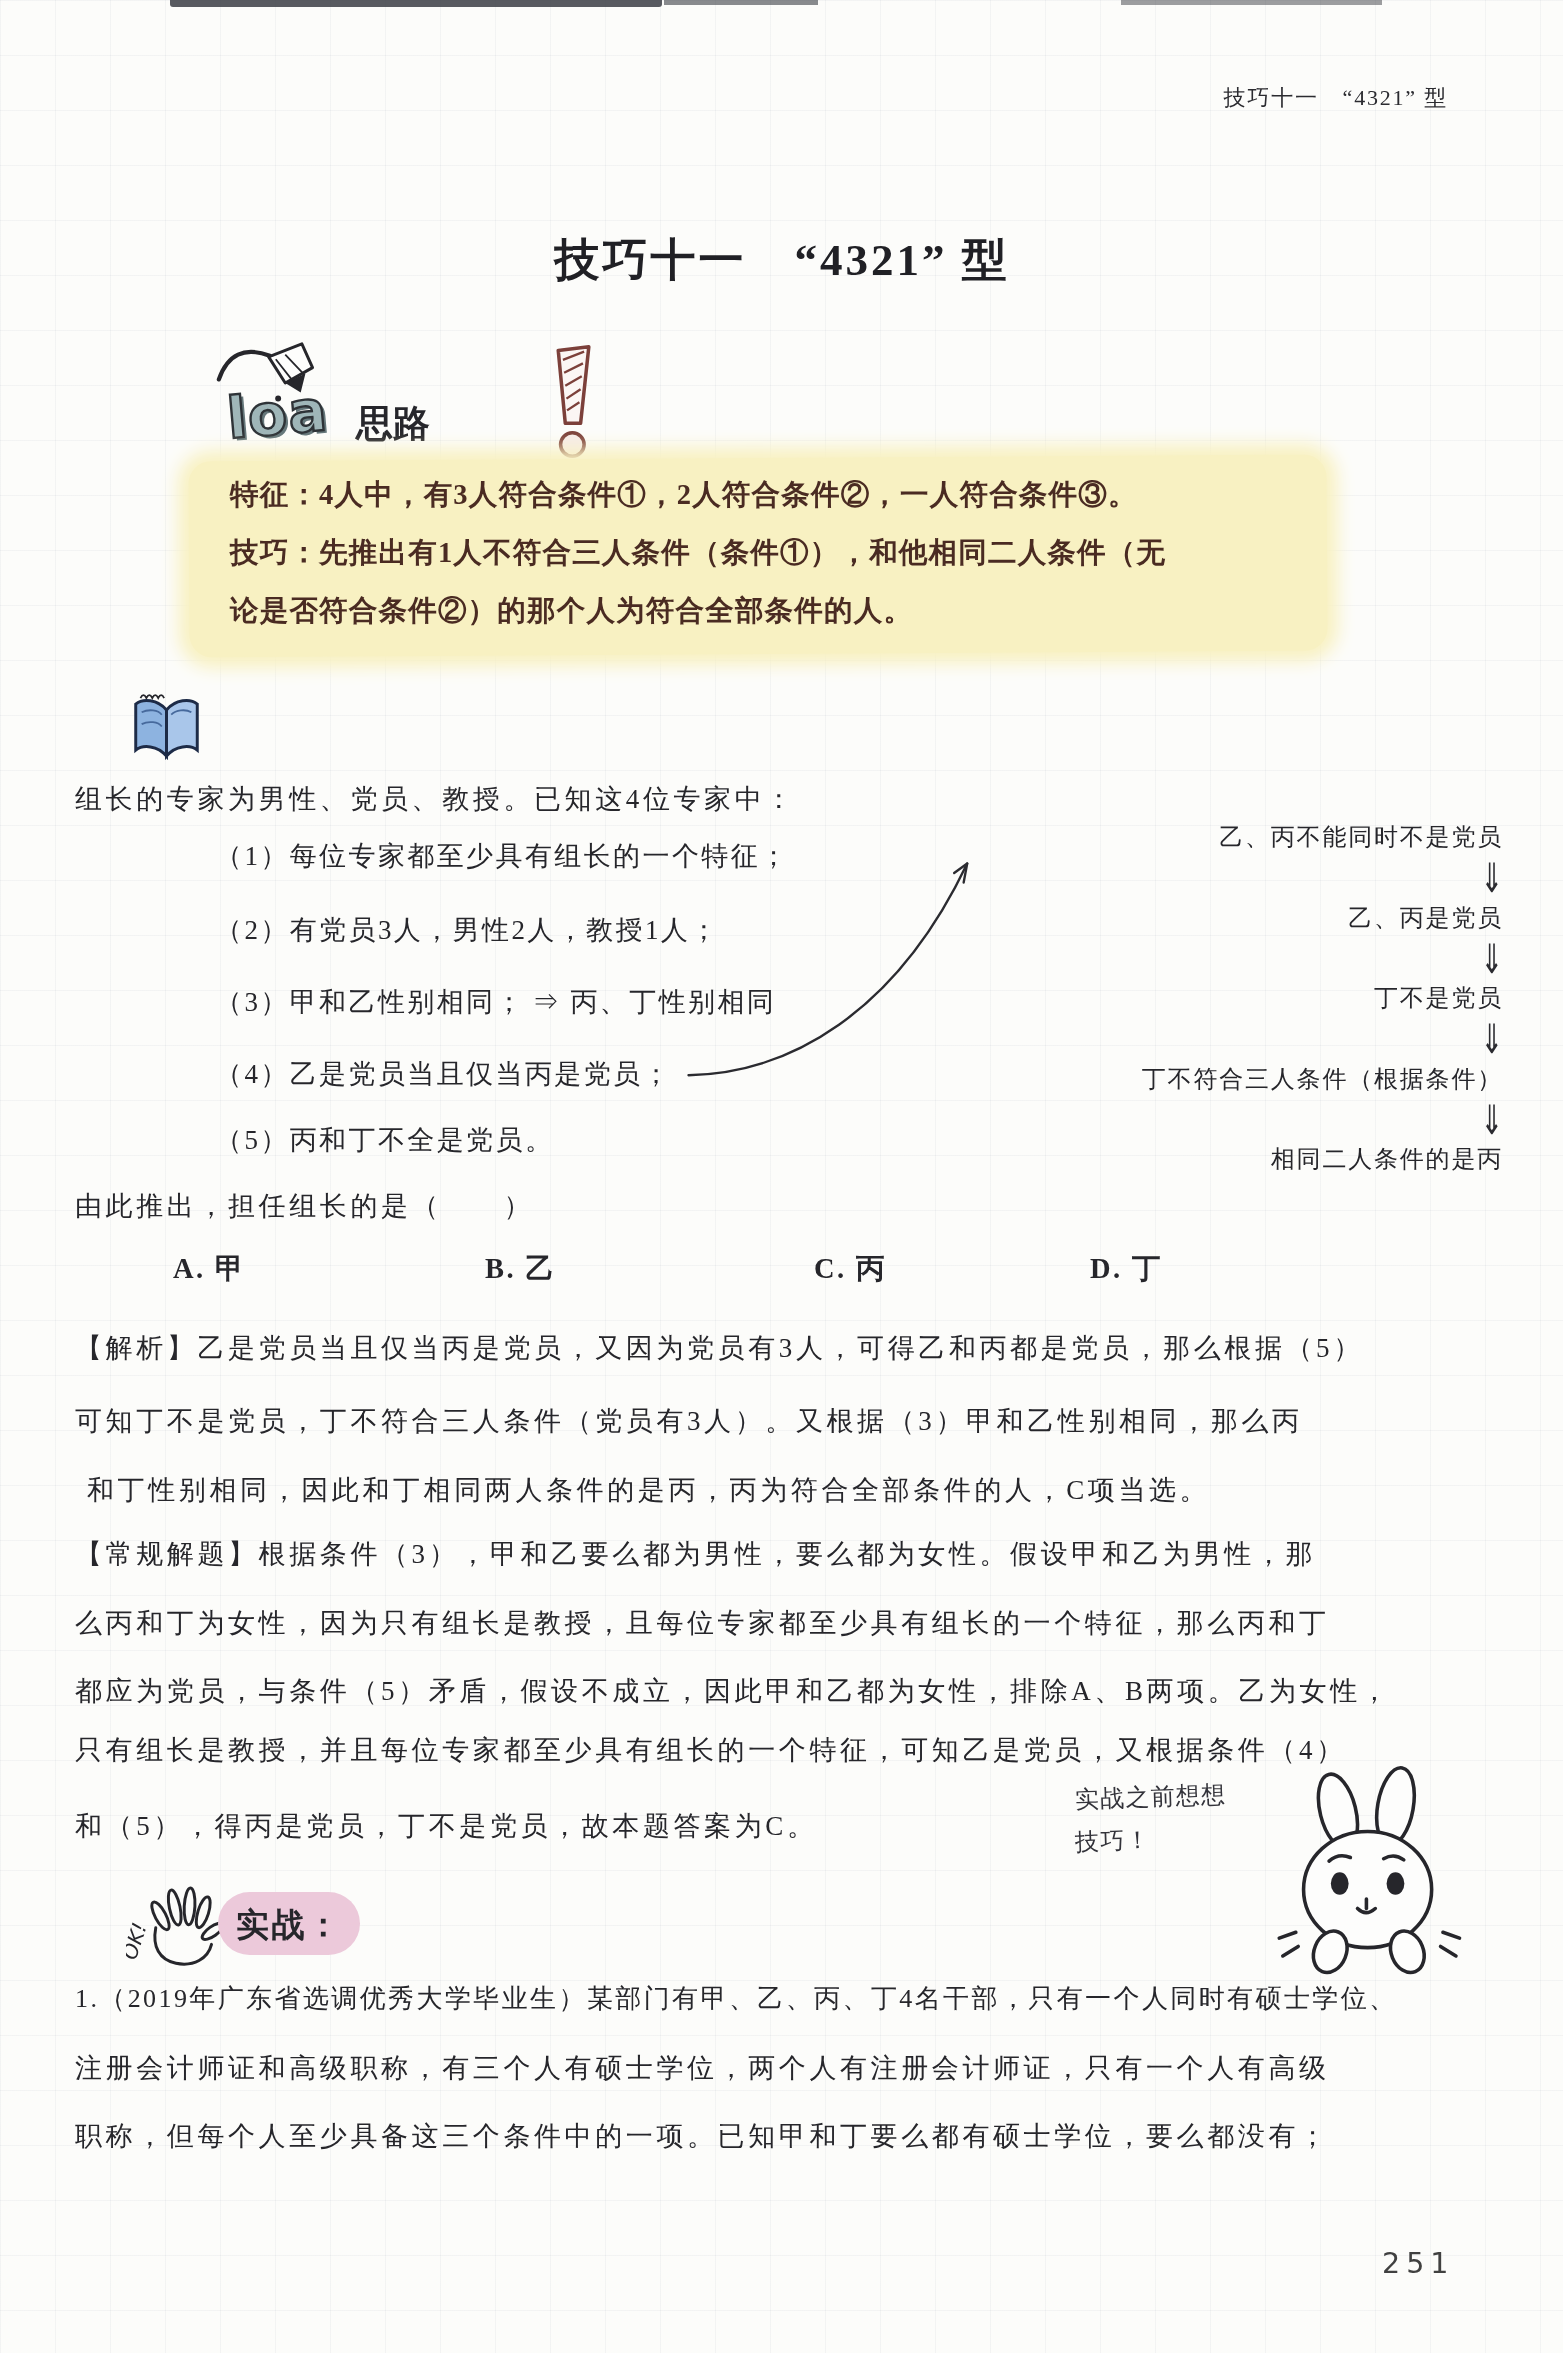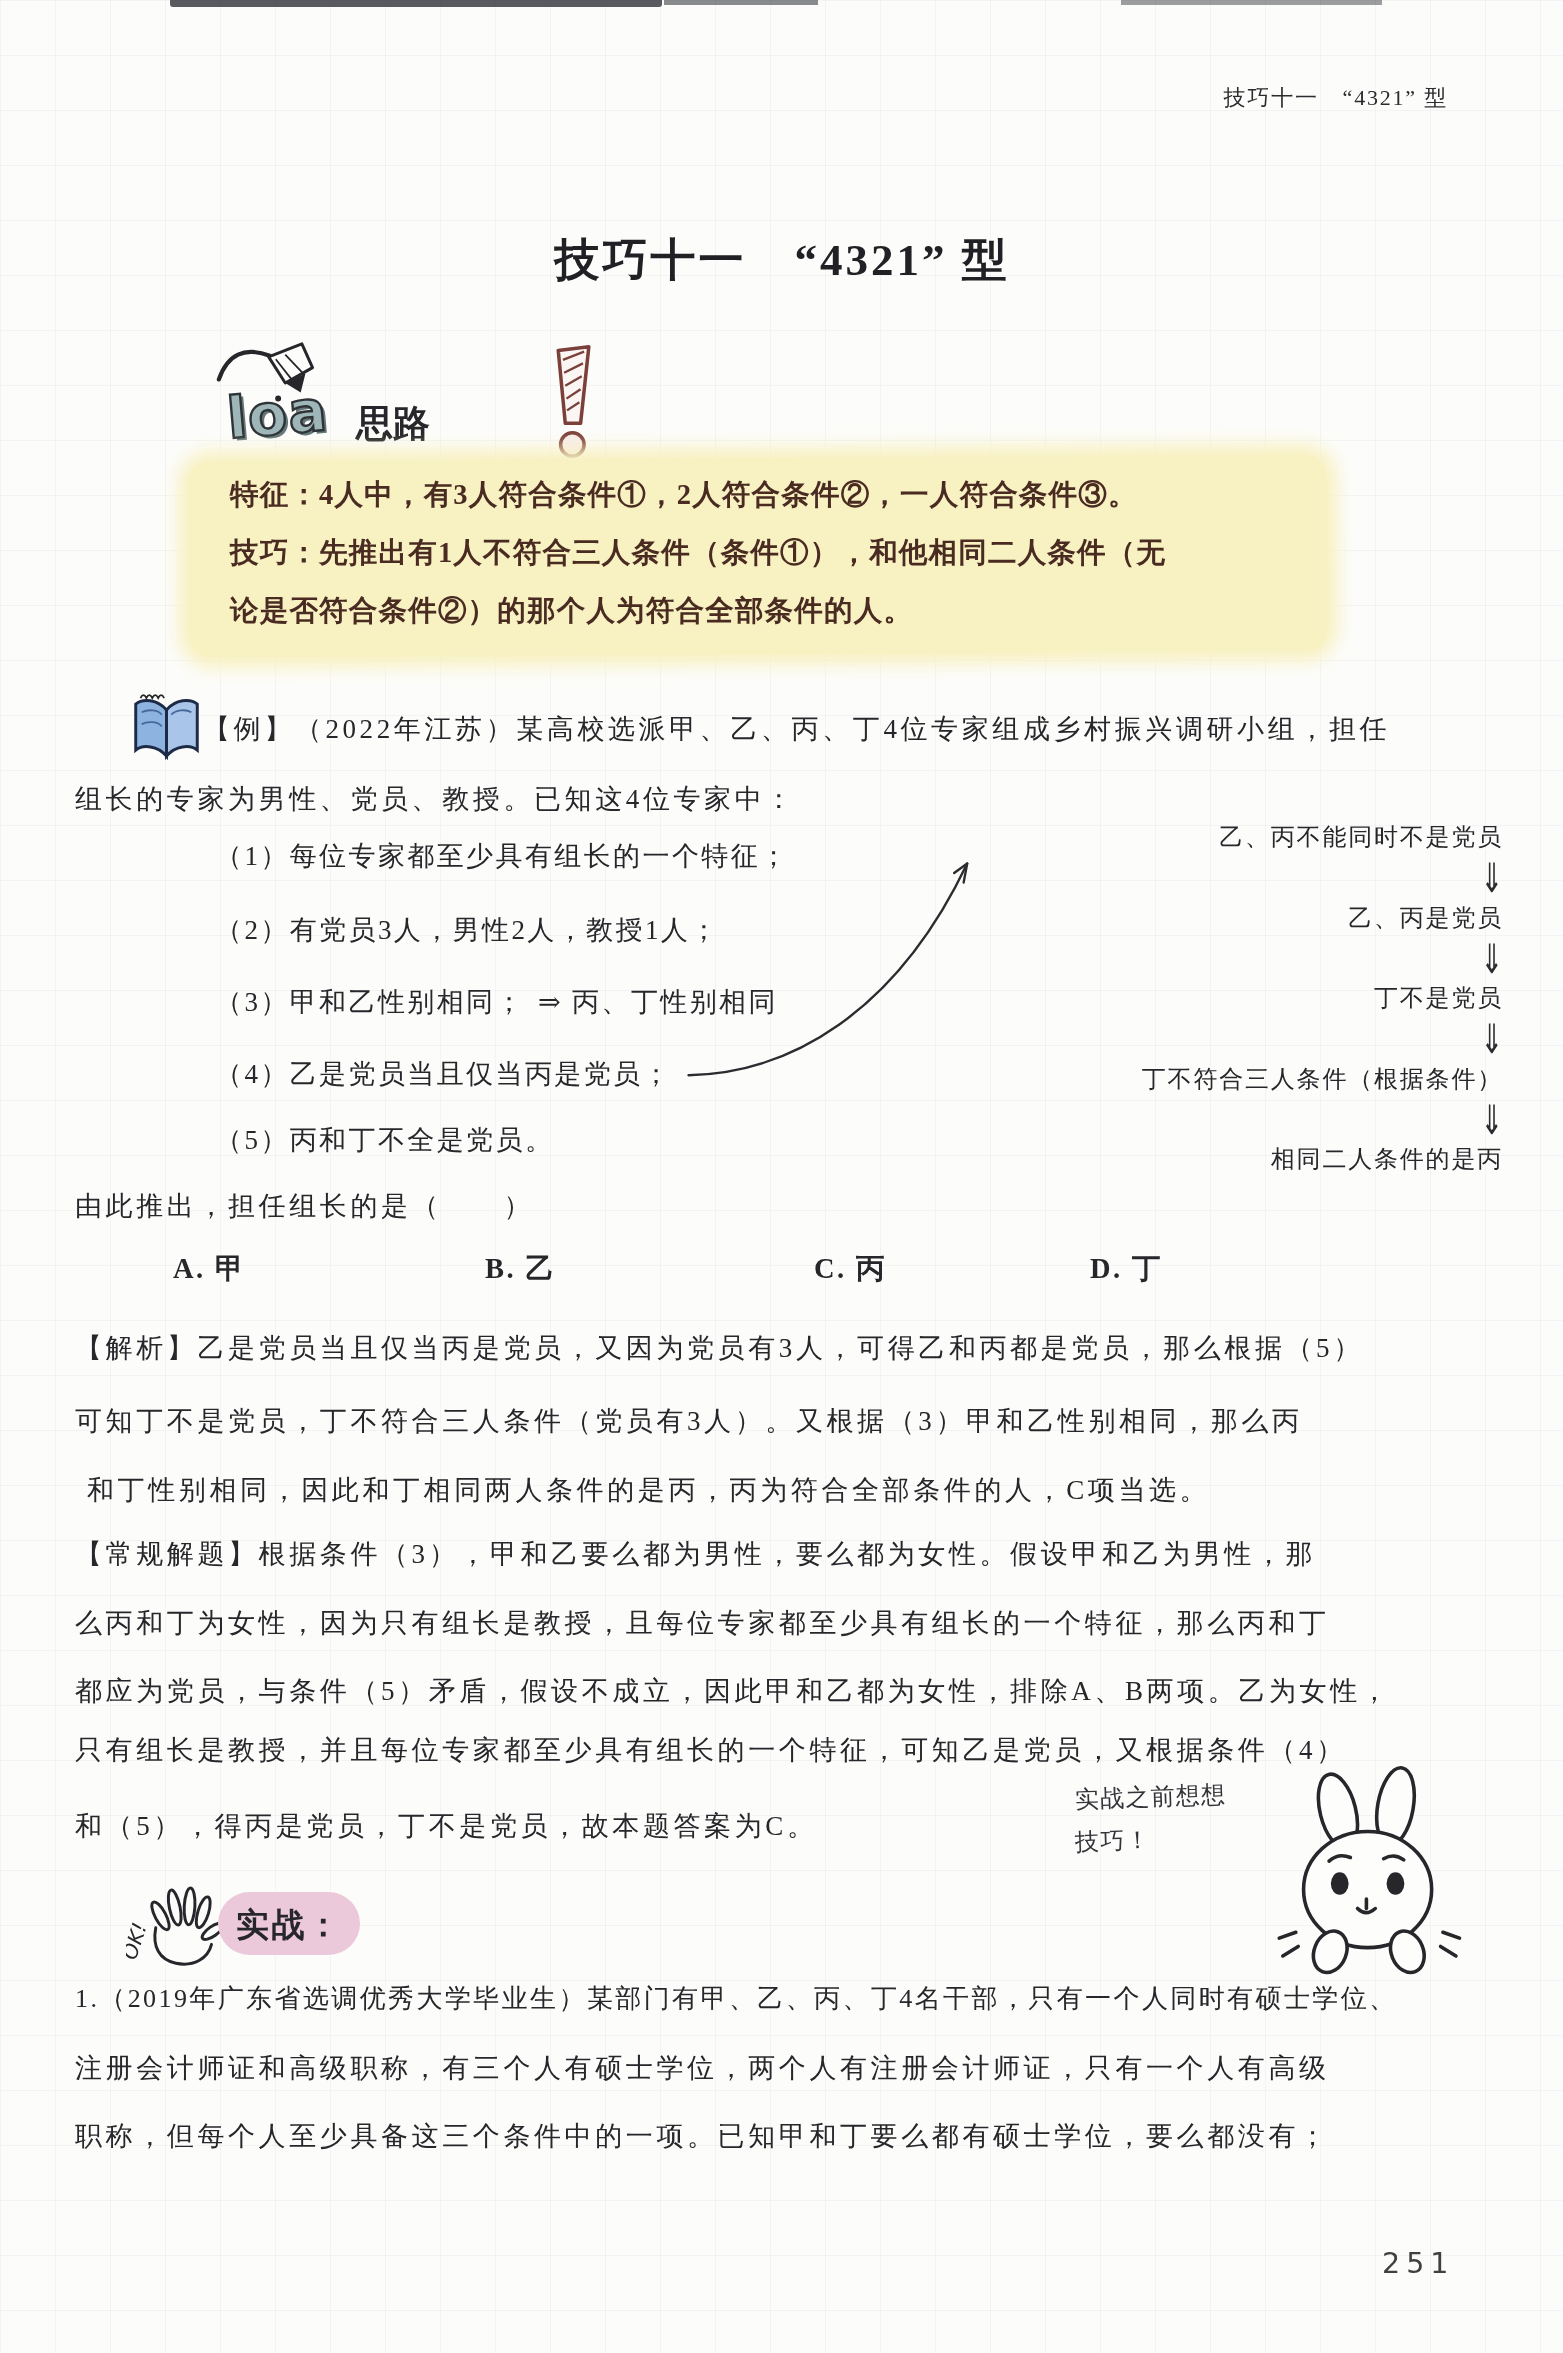--- a/index.html
+++ b/index.html
@@ -30,21 +30,21 @@
   .silu-label{ font-size:37px; font-weight:bold; }
   .loa{ font-family:"DejaVu Sans","Liberation Sans",sans-serif; font-weight:bold;
         font-size:57px; color:#9fb6b8; -webkit-text-stroke:2.4px #2e3337;
         text-shadow:3px 3px 0 #65777a; transform:rotate(-5deg); letter-spacing:1.2px; }
   .hl-block{ background:#f8f1c2; border-radius:22.5px; transform:rotate(-.35deg);
              box-shadow:0 0 16.6px 10.7px #f8f1c2; }
   .hl-line{ font-size:28.5px; letter-spacing:1.2px; color:var(--maroon); font-weight:bold; }
   .bline{ font-size:27px; letter-spacing:3.6px; }
   .qline{ font-size:26px; letter-spacing:2.4px; }
   .cond{ font-size:27px; letter-spacing:2.4px; }
-  .cond-note{ margin-left:13px; }
+  .cond-note{ margin-left:7px;font-family:Liberation Serif, serif; }
   .flow{ display:flex; flex-direction:column; align-items:flex-end; gap:8.3px; }
   .flow-step{ font-size:24px; letter-spacing:1.8px; line-height:31px; }
   .flow-arrow{ font-family:"DejaVu Sans","Liberation Sans",sans-serif;
                font-size:27px; line-height:33px; transform:scaleY(1.5); color:#2b2b30; }
   .opt{ font-size:28.5px; letter-spacing:2.4px; font-weight:bold; }
   .note-side{ font-size:24px; letter-spacing:1.2px; color:#33333a; transform:rotate(-2deg); }
   .pill{ background:#ecc9da; border-radius:32px; }
   .shizhan{ font-size:33px; font-weight:bold; letter-spacing:2.4px; }
   .pagenum{ font-family:"DejaVu Sans","Liberation Sans",sans-serif;
             font-size:28.5px; letter-spacing:6px; color:#404040; }
@@ -91,21 +91,20 @@
 
   <div class="abs" style="left:131px;top:691px;">
     <svg width="71" height="74" viewBox="0 0 120 125">
       <path d="M16 12 q5 -10 10 0 q5 -10 10 0 q5 -10 10 0 q5 -10 10 0" stroke="#26262b" stroke-width="3" fill="none"></path>
       <path d="M60 32 C45 14 20 12 8 22 L8 100 C20 90 45 92 60 110 Z" fill="#8db3e0" stroke="#1d2b47" stroke-width="5"></path>
       <path d="M60 32 C75 14 100 12 112 22 L112 100 C100 90 75 92 60 110 Z" fill="#a9c6ea" stroke="#1d2b47" stroke-width="5"></path>
       <path d="M60 32 L60 110" stroke="#1d2b47" stroke-width="4"></path>
       <path d="M18 36 C30 30 46 32 52 40 M18 56 C30 50 46 52 52 60 M68 40 C76 32 92 30 102 36" stroke="#46699c" stroke-width="3" fill="none"></path>
     </svg>
   </div>
-  <div class="abs bline nowrap" style="left:203px;top:711px;">【例】（2022年江苏）某高校选派甲、乙、丙、丁4位专家组成乡村振兴调研小组，担任</div>
   <div class="abs bline nowrap" style="left:75px;top:781px;">组长的专家为男性、党员、教授。已知这4位专家中：</div>
 
   <div class="abs cond nowrap" style="left:215px;top:838px;">（1）每位专家都至少具有组长的一个特征；</div>
   <div class="abs cond nowrap" style="left:215px;top:912px;">（2）有党员3人，男性2人，教授1人；</div>
   <div class="abs cond nowrap" style="left:215px;top:984px;">
     <span>（3）甲和乙性别相同；</span><span class="cond-note">⇒ 丙、丁性别相同</span>
   </div>
   <div class="abs cond nowrap" style="left:215px;top:1056px;">（4）乙是党员当且仅当丙是党员；</div>
   <div class="abs cond nowrap" style="left:215px;top:1122px;">（5）丙和丁不全是党员。</div>
 

